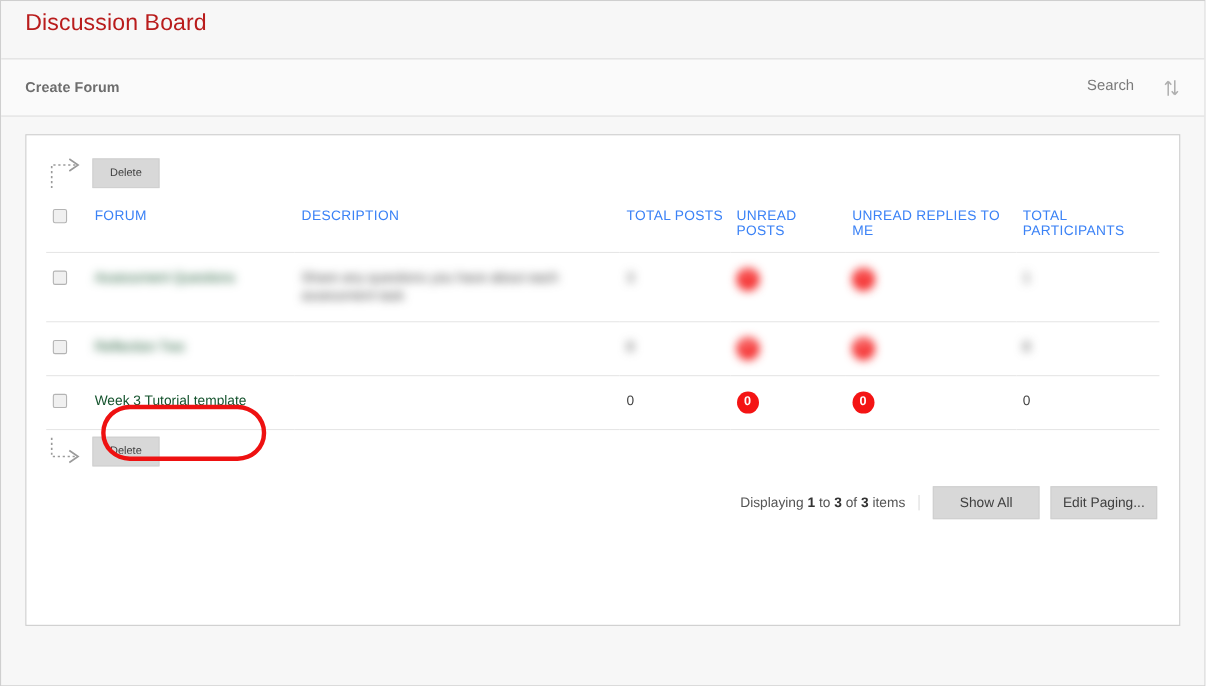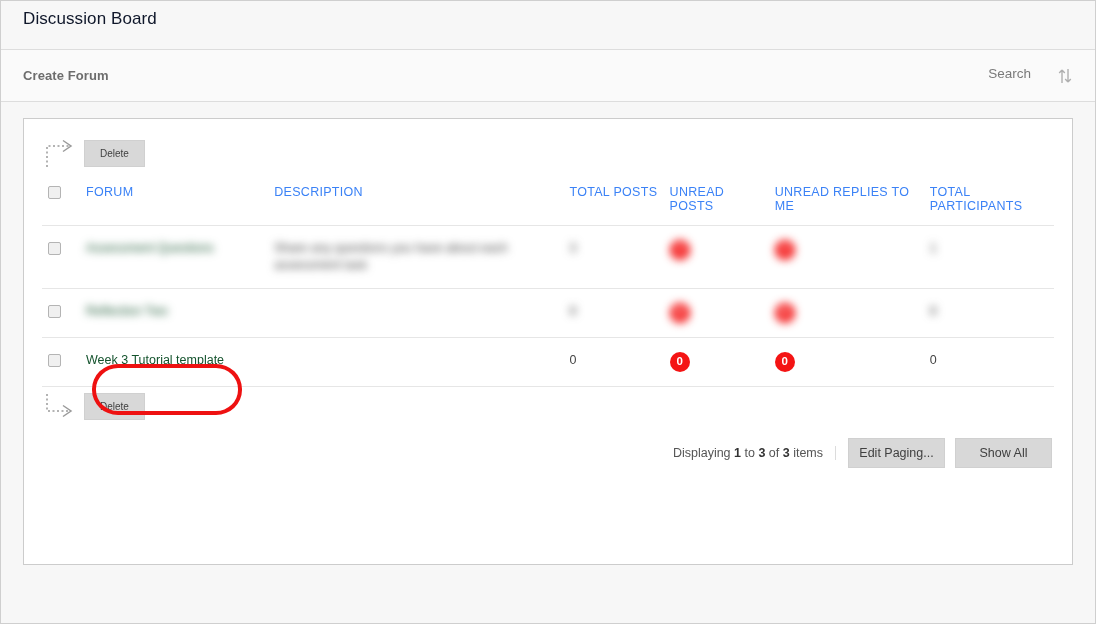--- a/index.html
+++ b/index.html
@@ -19,22 +19,22 @@
     border: 1px solid #cfcfcf;
     overflow: hidden;
   }
 
   
   .page-header {
     padding: 8px 22px 14px 22px;
     background: #f7f7f7;
   }
   .page-title {
-    font-size: 17px;
-    color: #0f172a;
+    font-size: 21px;
+    color: #b91c1c;
     font-weight: normal;
     margin: 0 0 6px 0;
     letter-spacing: 0.1px;
   }
   .page-desc {
     font-size: 12.5px;
     font-style: italic;
     color: #4a4a4a;
     line-height: 19px;
     max-width: 1030px;
@@ -352,22 +352,22 @@
           <svg width="36" height="34" viewBox="0 0 36 34">
             <path d="M3 4 L3 21 L26 21" stroke="#9a9a9a" stroke-width="1.5" fill="none" stroke-dasharray="2,2.5"></path>
             <path d="M19 15.5 L27 21 L19 26.5" stroke="#9a9a9a" stroke-width="1.5" fill="none"></path>
           </svg>
         </span>
         <button class="btn">Delete</button>
       </div>
 
       <div class="paging">
         <span class="paging-text"><span>Displaying </span><b>1</b><span> to </span><b>3</b><span> of </span><b>3</b><span> items</span></span>
+        <button class="btn-page">Show All</button>
         <button class="btn-page">Edit Paging...</button>
-        <button class="btn-page">Show All</button>
       </div>
 
       <div class="red-oval"></div>
 
     </div>
   </div>
 
 </div>
 
 </body></html>

